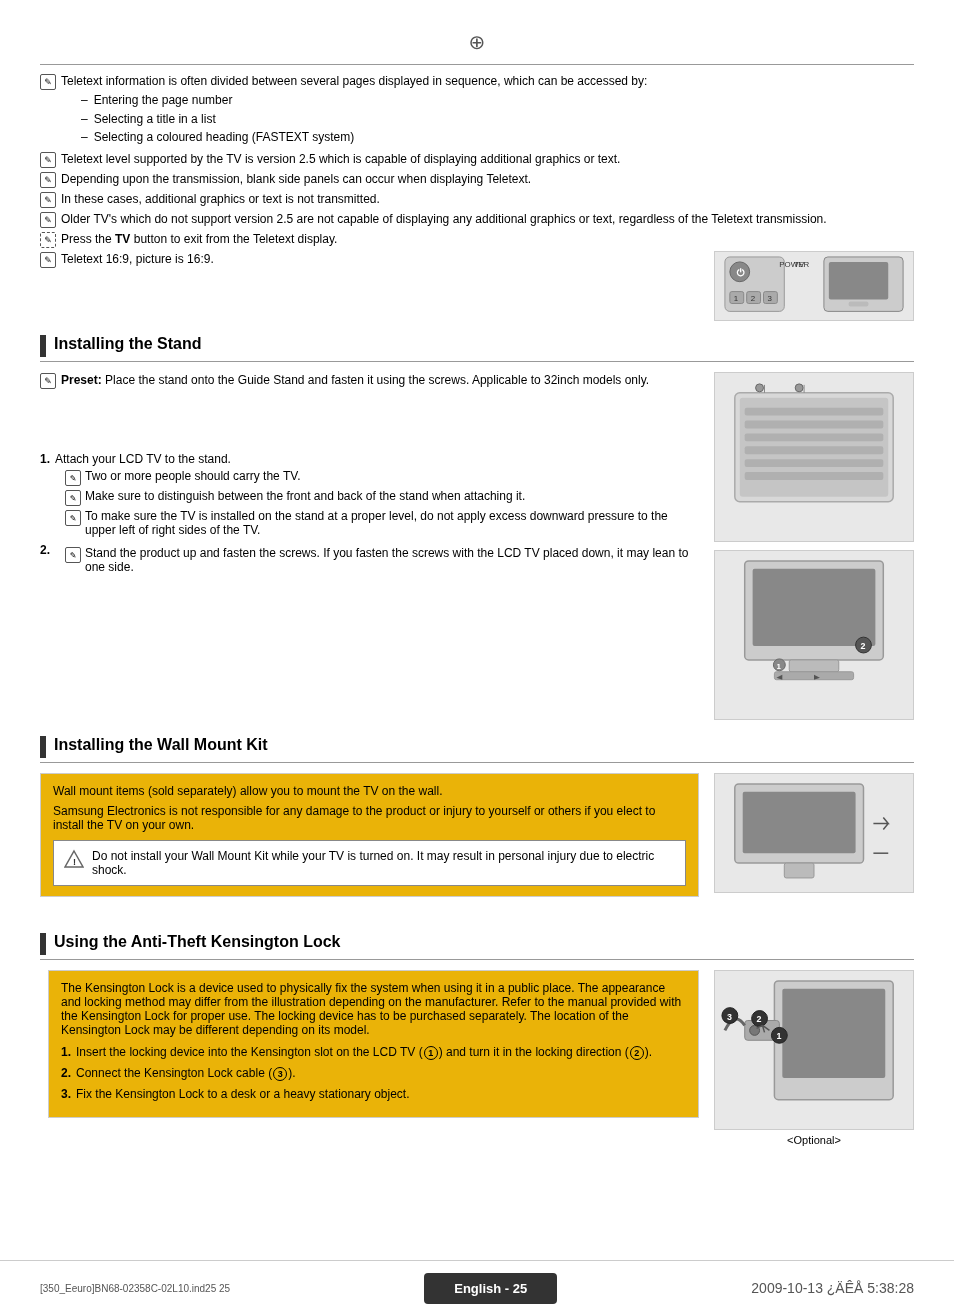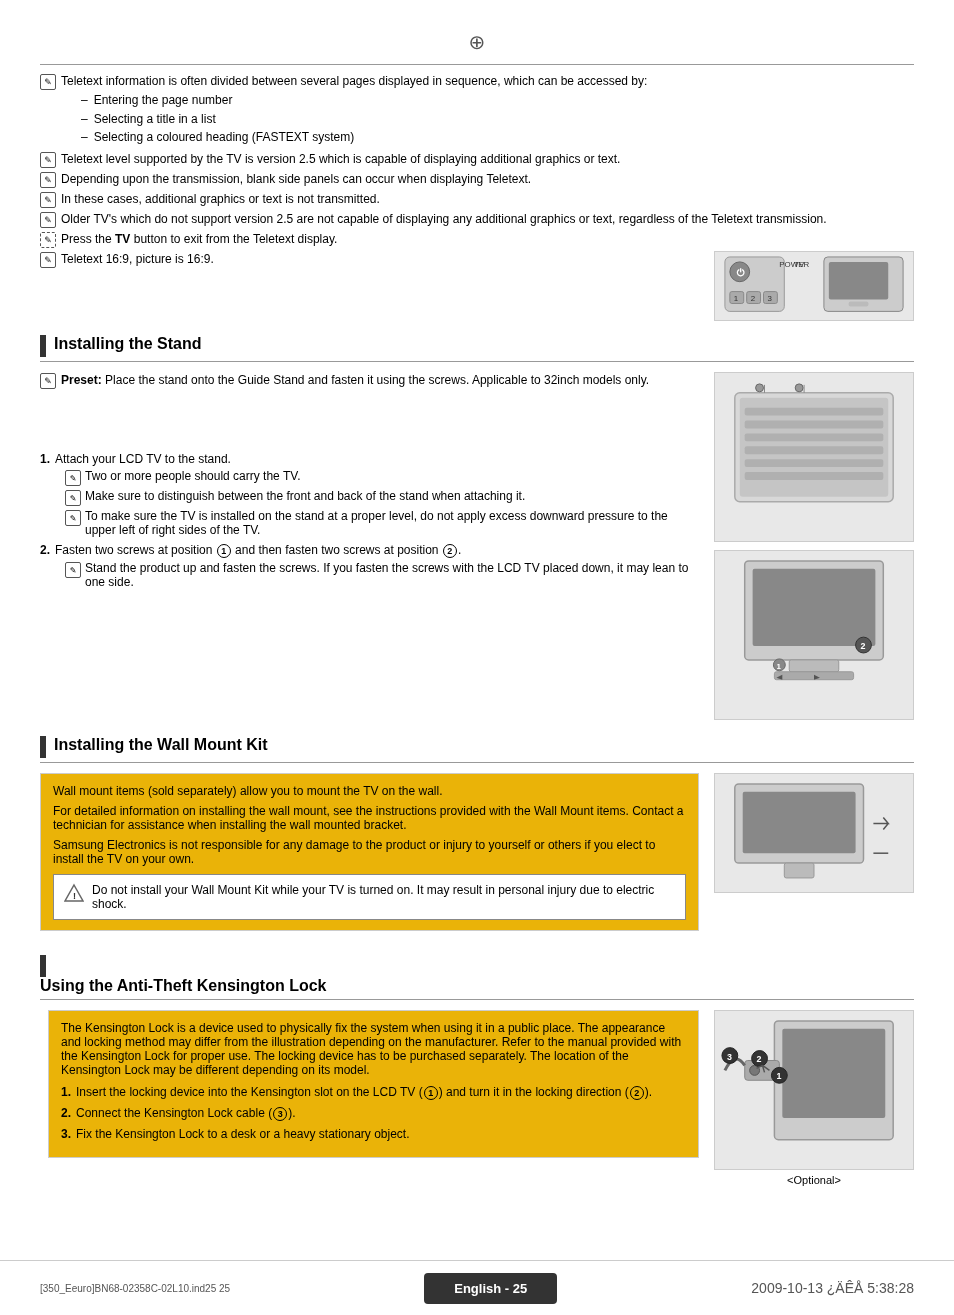--- a/index.html
+++ b/index.html
@@ -337,21 +337,20 @@
             <div class="sub-note">
               <div class="note-item-icon" style="font-size:8px; margin-right:4px;">✎</div>
               <span>To make sure the TV is installed on the stand at a proper level, do not apply excess downward pressure to the upper left of right sides of the TV.</span>
             </div>
           </div>
         </div>
 
         <div class="numbered-item">
           <span class="num-label bold">2.</span>
           <div class="num-content">
-            <span>Fasten two screws at position <span class="circled">1</span> and then fasten two screws at position <span class="circled">2</span>.</span>
             <div class="sub-note">
               <div class="note-item-icon" style="font-size:8px; margin-right:4px;">✎</div>
               <span>Stand the product up and fasten the screws. If you fasten the screws with the LCD TV placed down, it may lean to one side.</span>
             </div>
           </div>
         </div>
       </div>
 
       <div style="width:200px; flex-shrink:0; display:flex; flex-direction:column; gap:8px;">
         <div class="img-box img-stand-top">
@@ -397,21 +396,20 @@
 
     <div class="section-heading" style="margin-top:16px;">
       <div class="section-bar"></div>
       <span class="section-title">Installing the Wall Mount Kit</span>
     </div>
 
     <div style="display:flex; gap:15px;">
       <div style="flex:1;">
         <div class="section-content-box">
           <p style="margin-bottom:6px;">Wall mount items (sold separately) allow you to mount the TV on the wall.</p>
-          <p style="margin-bottom:6px;">For detailed information on installing the wall mount, see the instructions provided with the Wall Mount items. Contact a technician for assistance when installing the wall mounted bracket.</p>
           <p style="margin-bottom:8px;">Samsung Electronics is not responsible for any damage to the product or injury to yourself or others if you elect to install the TV on your own.</p>
           <div class="caution-box">
             <div style="margin-right:8px; flex-shrink:0;">
               <svg width="20" height="20" viewBox="0 0 20 20" xmlns="http://www.w3.org/2000/svg">
                 <polygon points="10,2 19,18 1,18" fill="none" stroke="#666" stroke-width="1.5"></polygon>
                 <text x="9" y="16" font-size="9" fill="#333" font-weight="bold">!</text>
               </svg>
             </div>
             <p>Do not install your Wall Mount Kit while your TV is turned on. It may result in personal injury due to electric shock.</p>
           </div>
@@ -426,21 +424,21 @@
 
             <rect x="70" y="90" width="30" height="15" rx="2" fill="#bbb" stroke="#999"></rect>
 
             <path d="M 160 50 L 175 50 L 170 44 M 175 50 L 170 56" stroke="#555" stroke-width="1.5" fill="none"></path>
             <path d="M 160 80 L 175 80" stroke="#555" stroke-width="1.5"></path>
           </svg>
         </div>
       </div>
     </div>
 
-    <div class="section-heading" style="margin-top:16px;flex-direction:column;">
+    <div class="section-heading" style="margin-top:28px;">
       <div class="section-bar"></div>
       <span class="section-title">Using the Anti-Theft Kensington Lock</span>
     </div>
 
     <div style="display:flex; gap:15px;">
       <div style="flex:1;margin-left:8px;">
         <div class="section-content-box">
           <p style="margin-bottom:8px;">The Kensington Lock is a device used to physically fix the system when using it in a public place. The appearance and locking method may differ from the illustration depending on the manufacturer. Refer to the manual provided with the Kensington Lock for proper use. The locking device has to be purchased separately. The location of the Kensington Lock may be different depending on its model.</p>
 
           <div class="numbered-item">

